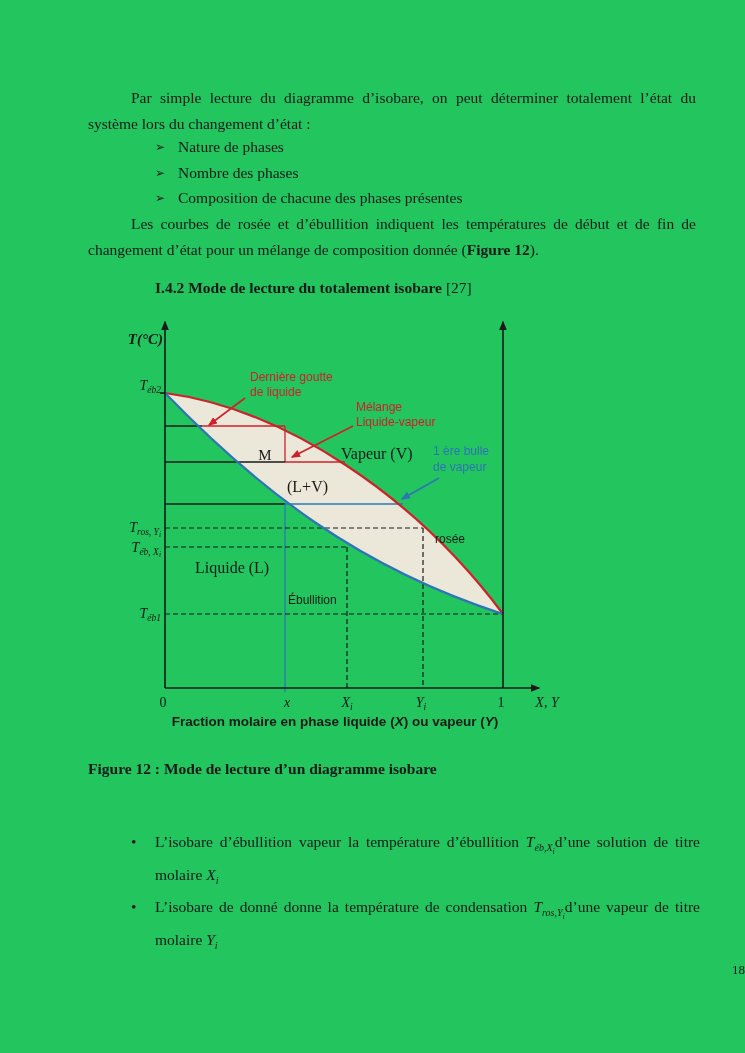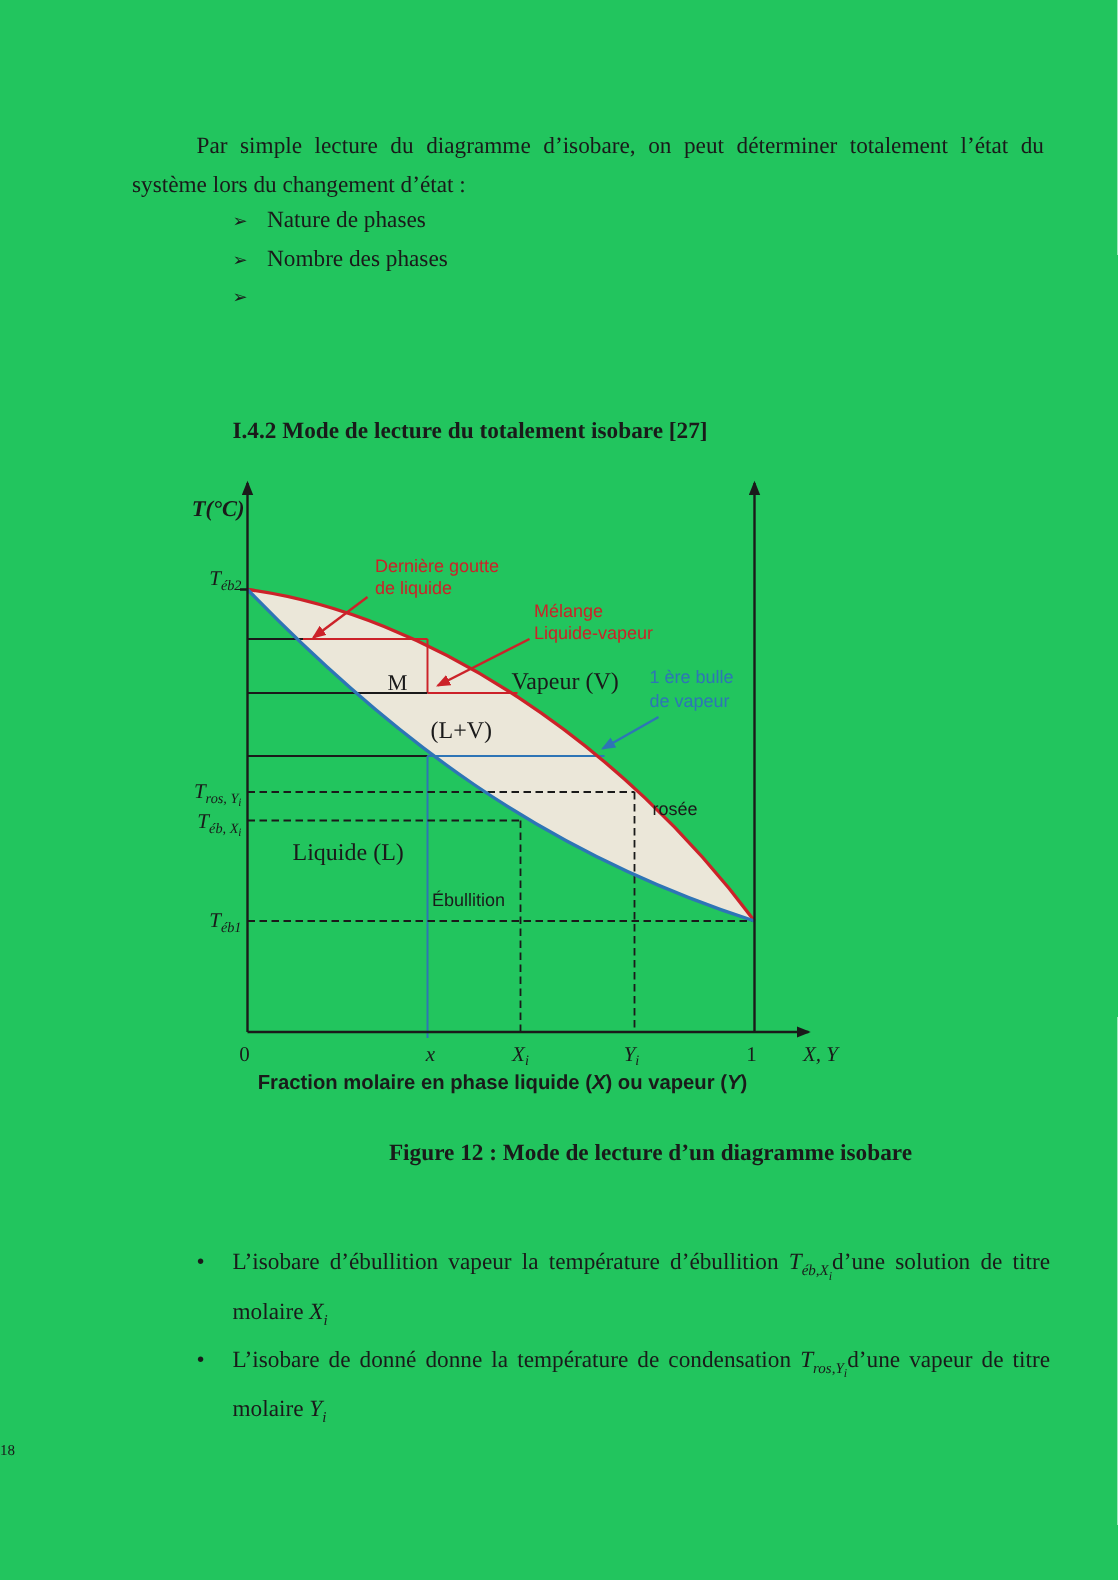--- a/index.html
+++ b/index.html
@@ -18,31 +18,31 @@
     font-size:15.5px; line-height:26px; text-align:justify;
   }
   .indent{text-indent:43px;}
   .b{font-weight:bold;}
   
   .alist{position:absolute; left:88px; top:134px; width:560px; margin:0; padding:0 0 0 67px; list-style:none;}
   .alist li{position:relative; padding-left:23px; font-size:15.5px; line-height:25.5px; margin:0;}
   .abul{position:absolute; left:0; top:1px; font-family:"DejaVu Sans",sans-serif; font-size:12px;}
   
   .heading{position:absolute; left:155px; top:278px; margin:0; font-size:15.5px; line-height:20px;}
-  .heading .ref{font-weight:bold;}
+  .heading .ref{font-weight:normal;}
   
-  .fig-caption{position:absolute; left:88px; top:760px; width:520px; text-align:right; font-weight:bold; font-size:15.5px;}
+  .fig-caption{position:absolute; left:88px; top:760px; width:520px; text-align:left; font-weight:bold; font-size:15.5px;}
   
   .blist{position:absolute; left:88px; top:826px; width:612px; margin:0; padding:0; list-style:none;}
   .blist li{position:relative; padding-left:67px; font-size:15.5px; line-height:32.5px; text-align:justify; margin:0;}
   .dot{position:absolute; left:43px; top:0;}
   .math{font-style:italic;}
   .blist sub, .p-sub{font-size:10px; line-height:0;}
   .blist sub sub{font-size:8px;}
-  .page-num{position:absolute; left:0; top:962px; width:745px; text-align:left; font-size:10px;}
+  .page-num{position:absolute; left:0; top:962px; width:745px; text-align:right; font-size:13px;}
   
   svg text{font-family:"Liberation Serif", serif; fill:var(--ink);}
   .t-bi{font-weight:bold; font-style:italic; font-size:15px;}
   .ytick{font-style:italic; font-size:14px;}
   .svgsub{font-size:9.5px; font-style:italic;}
   .svgsub2{font-size:7.5px; font-style:italic;}
   .xtick{font-size:14px;}
   .xtick-i{font-size:14px; font-style:italic;}
   .serif16{font-size:16px;}
   .serif15{font-size:15px;}
@@ -64,23 +64,24 @@
 </head>
 <body>
 
 <div class="page">
 
   <p class="para indent" style="top:85px"><span>Par simple lecture du diagramme d’isobare, on peut déterminer totalement l’état du système lors du changement d’état :</span></p>
 
   <ul class="alist">
     <li><span class="abul">➢</span><span>Nature de phases</span></li>
     <li><span class="abul">➢</span><span>Nombre des phases</span></li>
-    <li><span class="abul">➢</span></li>
+    <li><span class="abul">➢</span><span>Composition de chacune des phases présentes</span></li>
   </ul>
 
+  <p class="para indent" style="top:211px"><span>Les courbes de rosée et d’ébullition indiquent les températures de début et de fin de changement d’état pour un mélange de composition donnée (</span><span class="b">Figure 12</span><span>).</span></p>
 
   <h3 class="heading b"><span>I.4.2 Mode de lecture du totalement isobare</span> <span class="ref">[27]</span></h3>
 
   <svg style="position:absolute; left:95px; top:306px;" width="470" height="434" viewBox="0 0 470 434">
     <defs>
       <marker id="ab" markerUnits="userSpaceOnUse" markerWidth="11" markerHeight="9" refX="8" refY="3.8" orient="auto">
           <path d="M0,0 L9.5,3.8 L0,7.6 Z" fill="#1a1a1a"></path>
         </marker>
       <marker id="ar" markerUnits="userSpaceOnUse" markerWidth="11" markerHeight="9" refX="8" refY="3.8" orient="auto">
           <path d="M0,0 L9.5,3.8 L0,7.6 Z" fill="#CC2229"></path>

